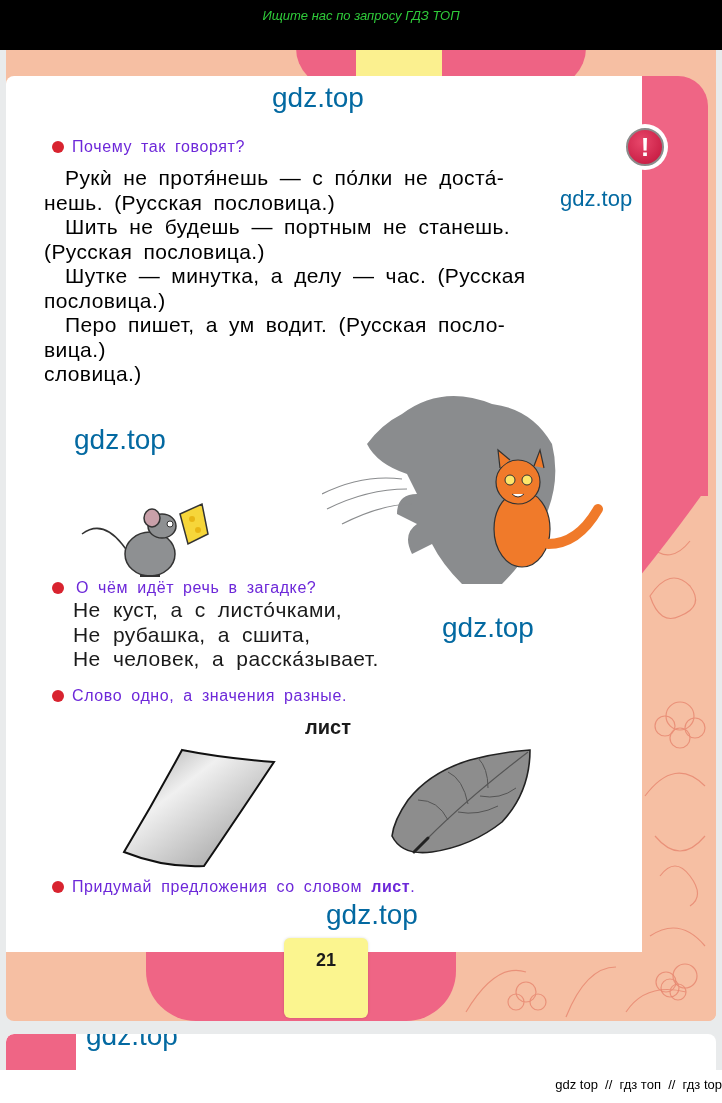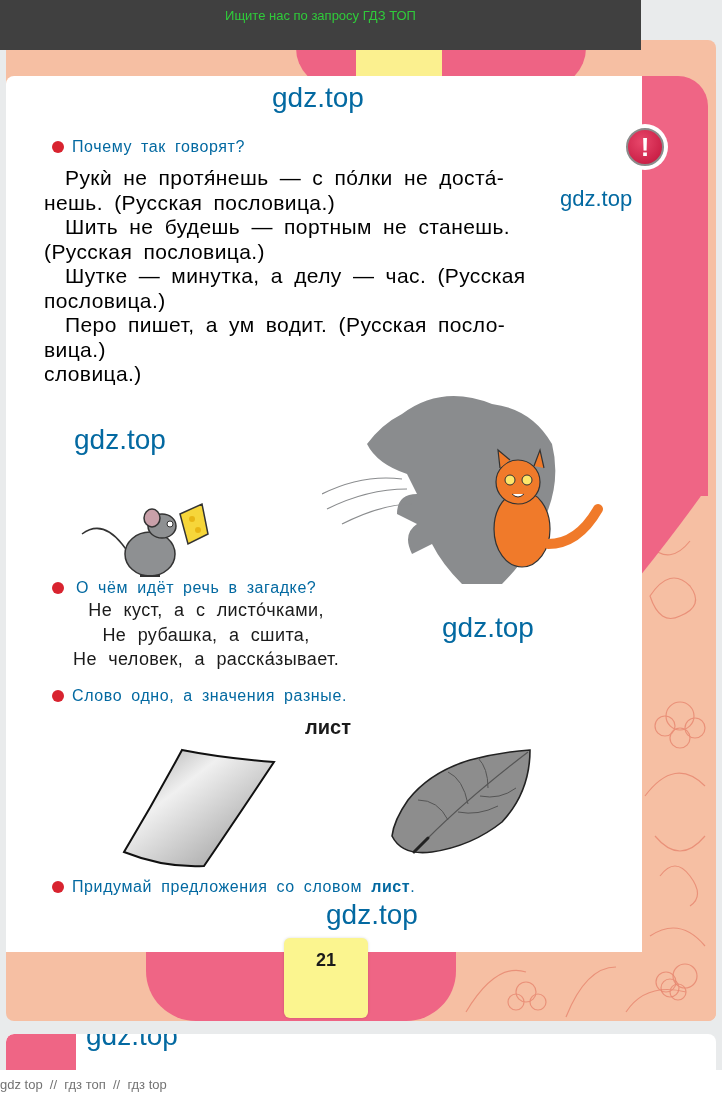--- a/index.html
+++ b/index.html
@@ -1,49 +1,49 @@
 <!DOCTYPE html>
 <html><head>
 <meta charset="utf-8">
 <style>
   * { box-sizing: border-box; margin: 0; padding: 0; }
   html, body { width: 722px; height: 1103px; overflow: hidden; background: #e9ebec; font-family: "Liberation Sans", sans-serif; }
-  .top-bar { position: absolute; left: 0; top: 0; width: 641px; height: 50px; background: #404040; z-index: 5; }
+  .top-bar { position: absolute; left: 0; top: 0; width: 722px; height: 50px; background: #000000; z-index: 5; font-style: italic; }
   .top-bar .promo { position: absolute; left: 0; right: 0; top: 8px; text-align: center; color: #2fcb3a; font-size: 13px; }
   .prev-page { position: absolute; left: 6px; top: 40px; width: 710px; height: 48px; background: #f6bfa3; border-radius: 8px; overflow: hidden; }
   .prev-page .pinkband { position: absolute; left: 290px; top: 0; width: 290px; height: 48px; background: #ee6384; border-radius: 0 0 40px 40px; }
   .prev-page .yellow { position: absolute; left: 350px; top: 0; width: 86px; height: 48px; background: #fbf08f; border-radius: 0 0 6px 6px; }
 
   .page { position: absolute; left: 6px; top: 76px; width: 710px; height: 945px; background: #f6bfa3; border-radius: 8px; overflow: hidden; }
   .deco-right { position: absolute; right: 0; top: 0; width: 76px; height: 945px; }
   .pink-top { position: absolute; right: 8px; top: 0; width: 68px; height: 420px; background: #ef6585; border-radius: 0 30px 0 0; }
   .pink-bottom { position: absolute; left: 140px; top: 860px; width: 310px; height: 85px; background: #ef6585; border-radius: 0 0 50px 50px; }
   .white-sheet { position: absolute; left: 0; top: 0; width: 636px; height: 876px; background: #ffffff; }
 
   .wm { position: absolute; color: #0369a1; font-size: 28px; font-family: "Liberation Sans", sans-serif; z-index: 3; }
   .wm-small { font-size: 22px; }
 
-  .bullet-row { position: absolute; left: 46px; display: flex; align-items: center; gap: 8px; font-size: 16px; color: #0369a1; letter-spacing: 0.6px; word-spacing: 4px; }
+  .bullet-row { position: absolute; left: 46px; display: flex; align-items: center; gap: 8px; font-size: 16px; color: #6d28d9; letter-spacing: 0.6px; word-spacing: 4px; }
   .dot { width: 12px; height: 12px; border-radius: 50%; background: #d8232f; flex: none; }
   .text-block { position: absolute; left: 38px; font-size: 21px; color: #000000; line-height: 24.5px; letter-spacing: 0.4px; word-spacing: 5px; }
   .text-block .indent { padding-left: 21px; }
   .text-block p { text-align: justify; }
 
   .alert-icon { position: absolute; left: 616px; top: 48px; width: 46px; height: 46px; border-radius: 50%; background: #fff; display: flex; align-items: center; justify-content: center; z-index: 4; }
   .alert-icon .inner { width: 38px; height: 38px; border-radius: 50%; background: radial-gradient(circle at 40% 35%, #e8476b, #c0123a); border: 2px solid #8b8b8b; color: #fff; font-weight: bold; font-size: 26px; display: flex; align-items: center; justify-content: center; }
 
-  .riddle { position: absolute; left: 67px; top: 522px; font-size: 18px; color: #1a1a1a; line-height: 24.5px; letter-spacing: 0.4px; word-spacing: 6px; text-align: center; }
+  .riddle { position: absolute; left: 67px; top: 522px; font-size: 21px; color: #1a1a1a; line-height: 24.5px; letter-spacing: 0.4px; word-spacing: 6px; }
   .word-heading { position: absolute; left: 0; width: 636px; text-align: center; top: 640px; font-size: 20px; font-weight: bold; color: #1a1a1a; padding-left: 8px; }
   .last-bullet b { font-weight: bold; }
 
   .page-number { position: absolute; left: 278px; top: 862px; width: 84px; height: 80px; background: #fbf58f; border-radius: 6px; text-align: center; padding-top: 12px; font-weight: bold; font-size: 18px; color: #1a1a1a; box-shadow: 0 0 3px rgba(0,0,0,0.15); z-index: 3; }
 
   .next-page { position: absolute; left: 6px; top: 1034px; width: 710px; height: 40px; background: #ffffff; border-radius: 8px 8px 0 0; overflow: hidden; }
   .next-page .pink-tab { position: absolute; left: 0; top: 0; width: 70px; height: 40px; background: #ef6585; border-radius: 8px 0 0 0; }
-  .footer-bar { position: absolute; left: 0; top: 1070px; width: 722px; height: 33px; background: #ffffff; text-align: left; padding-top: 7px; color: #737373; font-size: 13px; z-index: 4; }
+  .footer-bar { position: absolute; left: 0; top: 1070px; width: 722px; height: 33px; background: #ffffff; text-align: right; padding-top: 7px; color: #000000; font-size: 13px; z-index: 4; }
 
   svg { display: block; }
 </style>
 </head>
 <body>
 
 <div class="top-bar">
   <div class="promo">Ищите нас по запросу ГДЗ ТОП</div>
 </div>
 

